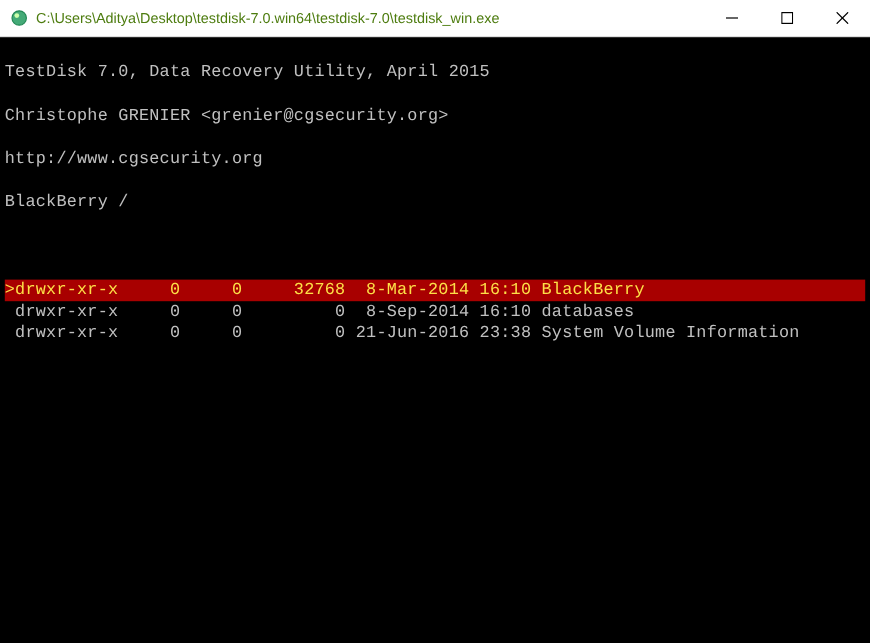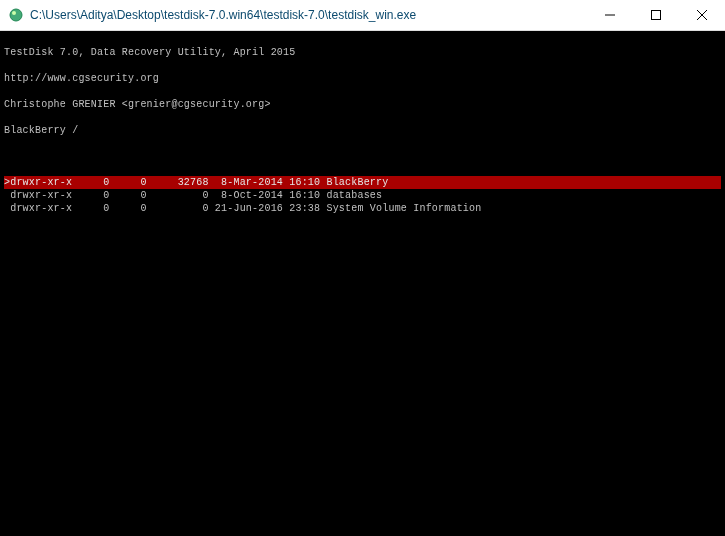--- a/index.html
+++ b/index.html
@@ -23,21 +23,21 @@
       height: 16px;
       margin: 0 6px 0 8px;
       display: inline-flex;
       align-items: center;
       justify-content: center;
     }
     .titlebar-title {
       flex: 1;
       font-family: 'Segoe UI', sans-serif;
       font-size: 12px;
-      color: #0c4a6e;
+      color: #4d7c0f;
       white-space: nowrap;
       overflow: hidden;
       text-overflow: ellipsis;
     }
     .titlebar-buttons { display: flex; height: 100%; }
     .titlebar-btn {
       width: 46px;
       height: 100%;
       display: flex;
       align-items: center;
@@ -46,25 +46,25 @@
       font-size: 12px;
       cursor: pointer;
     }
     .terminal {
       background: #000;
       color: #c0c0c0;
       height: calc(100% - 31px);
       padding: 2px 4px;
       line-height: 1.3;
       white-space: pre;
-      font-size: 10px;
+      font-size: 14px;
       letter-spacing: 0.2px;
       overflow: hidden;
     }
-    .selected-row { background: #a80000; color: #e5e5e5; }
+    .selected-row { background: #a80000; color: #fde047; }
     .filler { height: 206px; }
   </style>
 </head>
 <body>
 
 <div class="titlebar">
   <span class="titlebar-icon">
     <svg width="16" height="16" viewBox="0 0 16 16">
         <circle cx="8" cy="8" r="6" fill="#4a7" stroke="#285" stroke-width="1"></circle>
         <circle cx="6" cy="6" r="2" fill="#cfa"></circle>
@@ -86,23 +86,23 @@
       <svg width="10" height="10" viewBox="0 0 10 10">
           <line x1="0" y1="0" x2="10" y2="10" stroke="#000" stroke-width="1"></line>
           <line x1="10" y1="0" x2="0" y2="10" stroke="#000" stroke-width="1"></line>
         </svg>
     </div>
   </div>
 </div>
 
 <div class="terminal">
 <div>TestDisk 7.0, Data Recovery Utility, April 2015</div>
+<div>Christophe GRENIER &lt;grenier@cgsecurity.org&gt;</div>
 <div>http://www.cgsecurity.org</div>
-<div>Christophe GRENIER &lt;grenier@cgsecurity.org&gt;</div>
 <div>BlackBerry /</div>
 <div> </div>
-<div id="rows"><div class="selected-row">&gt;drwxr-xr-x     0     0     32768  8-Mar-2014 16:10 BlackBerry</div><div> drwxr-xr-x     0     0         0  8-Oct-2014 16:10 databases</div><div> drwxr-xr-x     0     0         0 21-Jun-2016 23:38 System Volume Information</div></div>
+<div id="rows"><div class="selected-row">&gt;drwxr-xr-x     0     0     32768  8-Mar-2014 16:10 BlackBerry</div><div> drwxr-xr-x     0     0         0  8-Sep-2014 16:10 databases</div><div> drwxr-xr-x     0     0         0 21-Jun-2016 23:38 System Volume Information</div></div>
 <div class="filler"></div>
 
 
 
 
 </div>
 
 </body></html>

